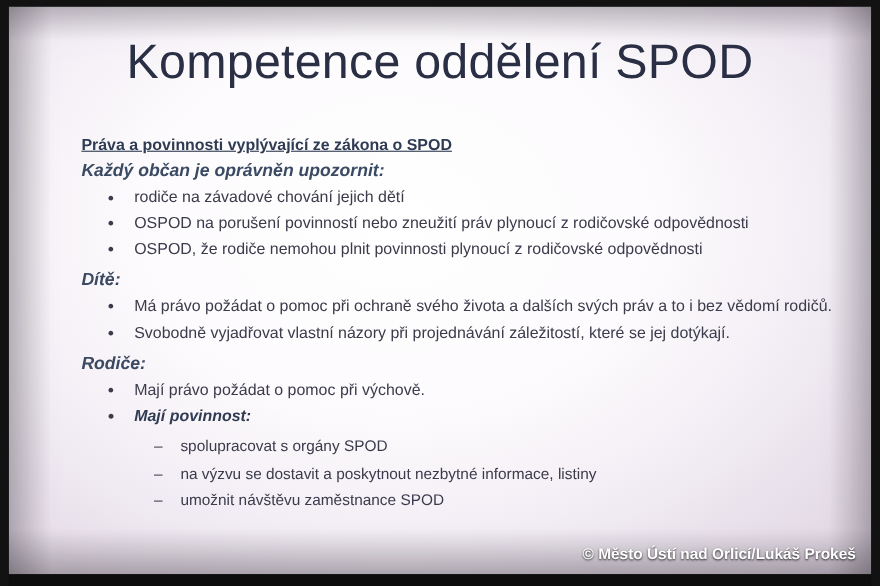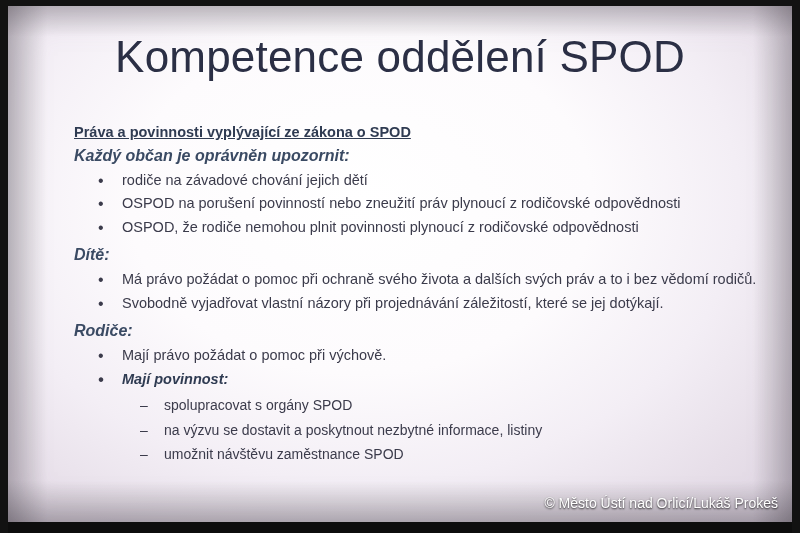--- a/index.html
+++ b/index.html
@@ -113,21 +113,21 @@
     position: absolute;
     left: 66px;
     top: 0;
     color: #3b3b4b;
   }
   .credit {
     position: absolute;
     right: 22px;
     bottom: 22px;
     font-size: 14px;
-    font-weight: normal;
+    font-weight: bold;
     color: #ffffff;
     text-shadow: 0 1px 2px rgba(0,0,0,0.85);
     white-space: nowrap;
   }
   
   .wall-top, .wall-bottom, .wall-left, .wall-right {
     position: absolute;
     background: #121212;
   }
   .wall-top { left:0; top:0; width:800px; height:6px; }

